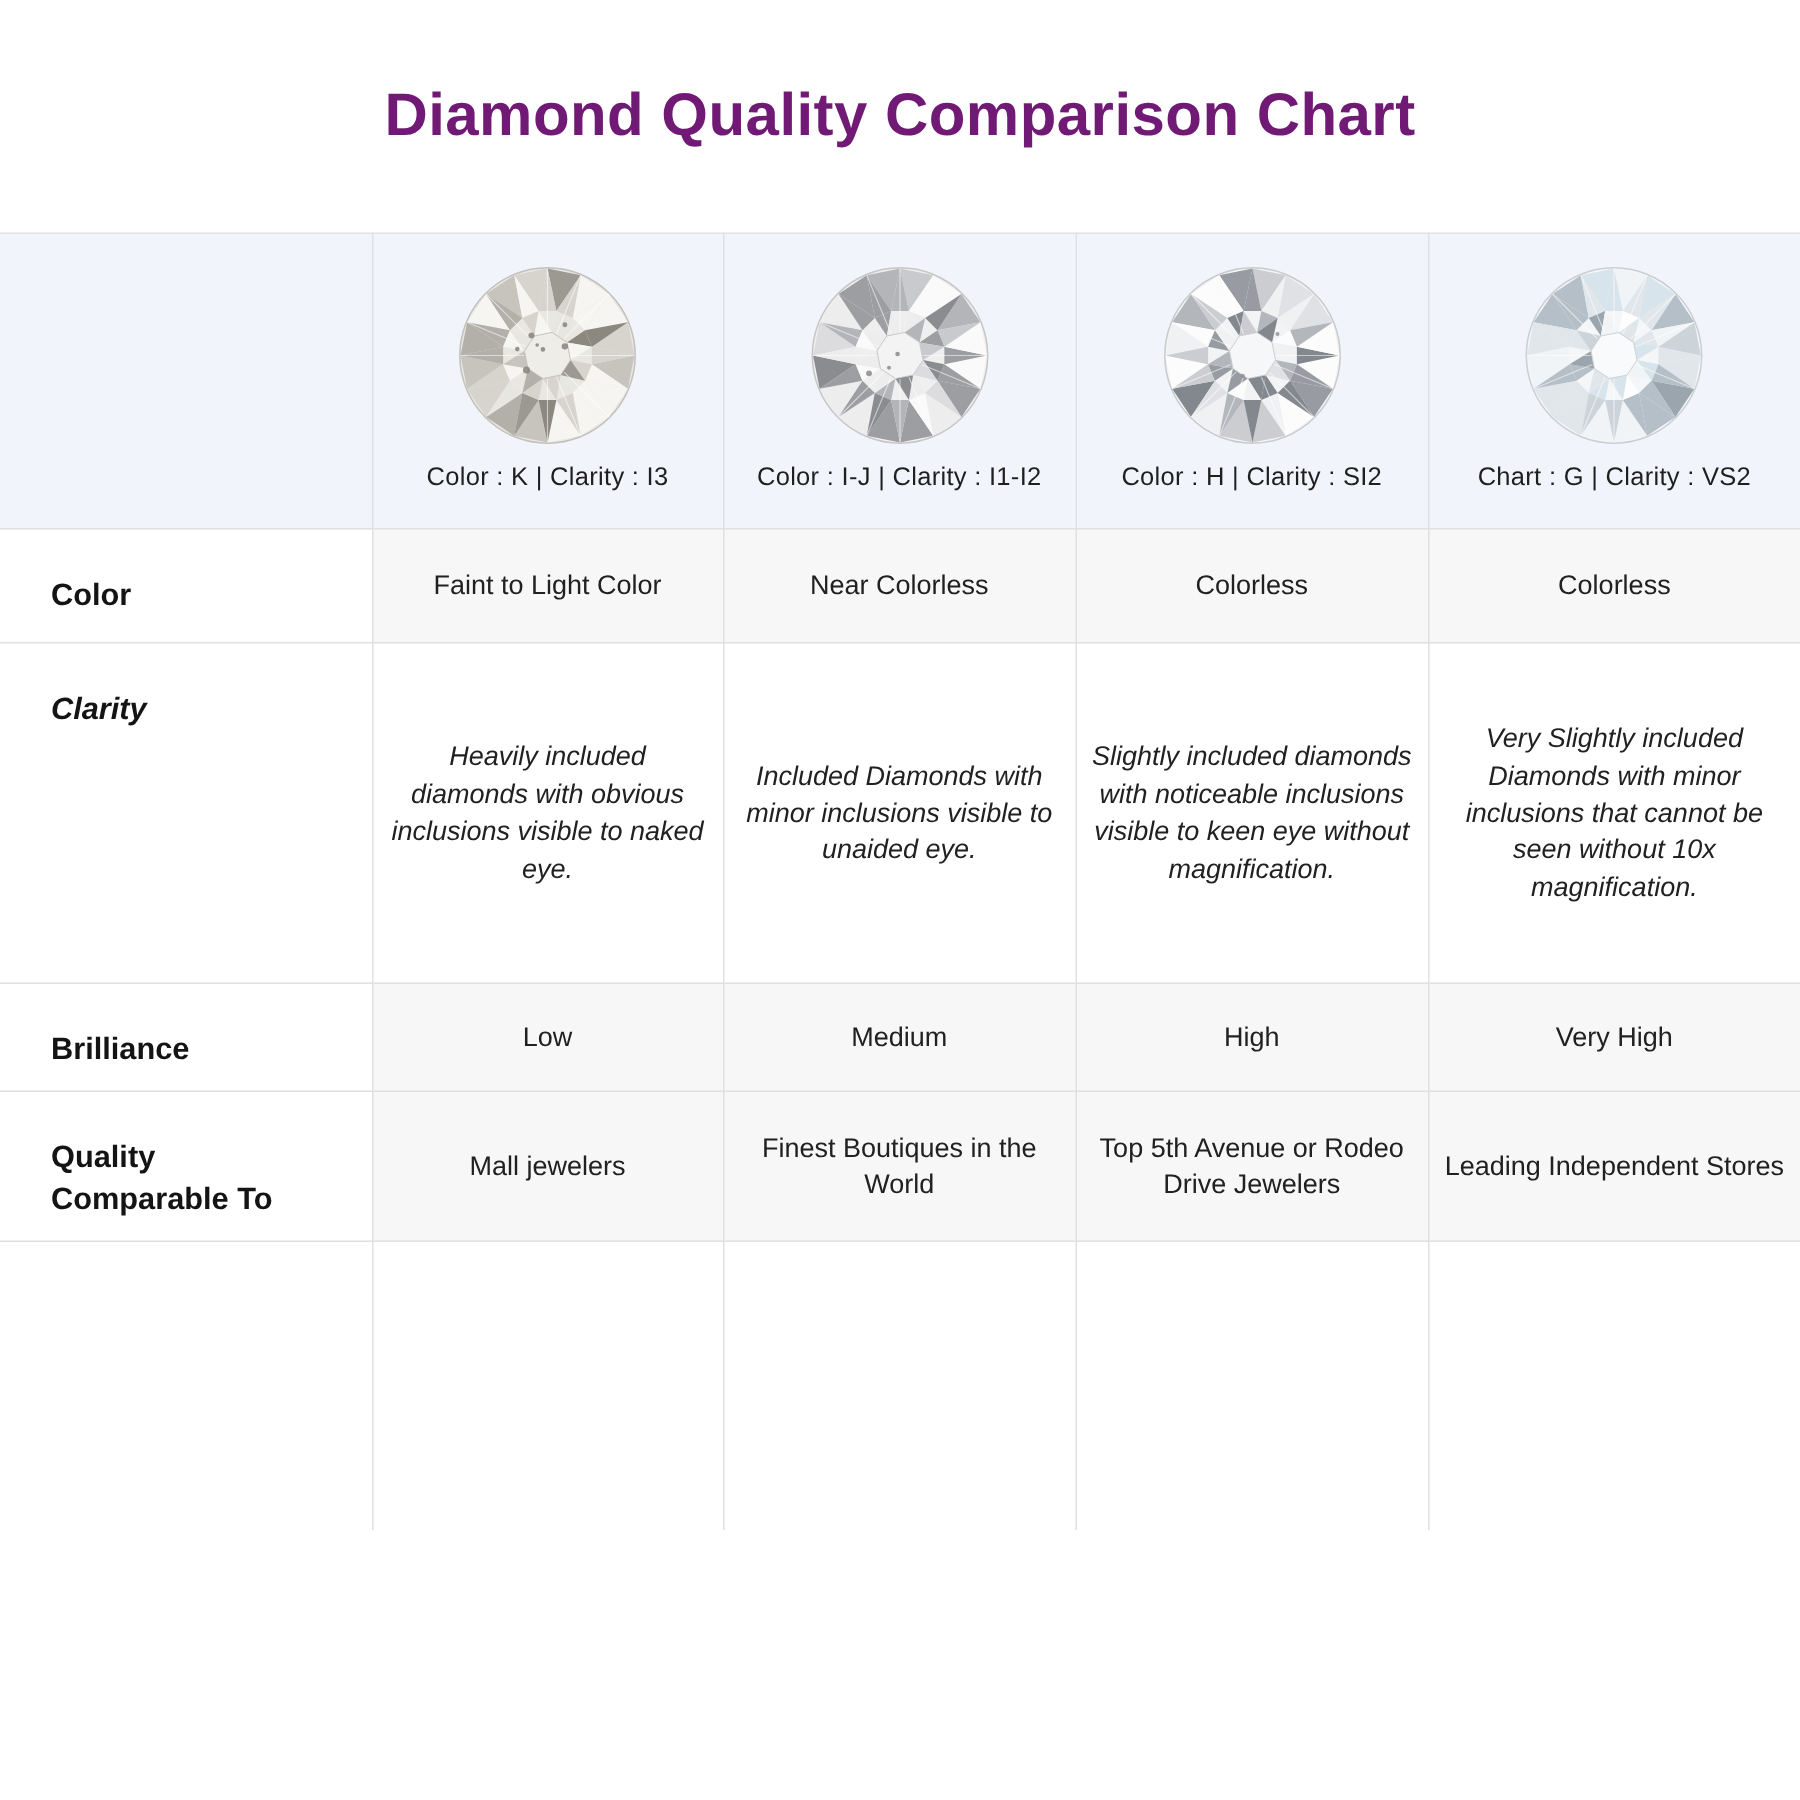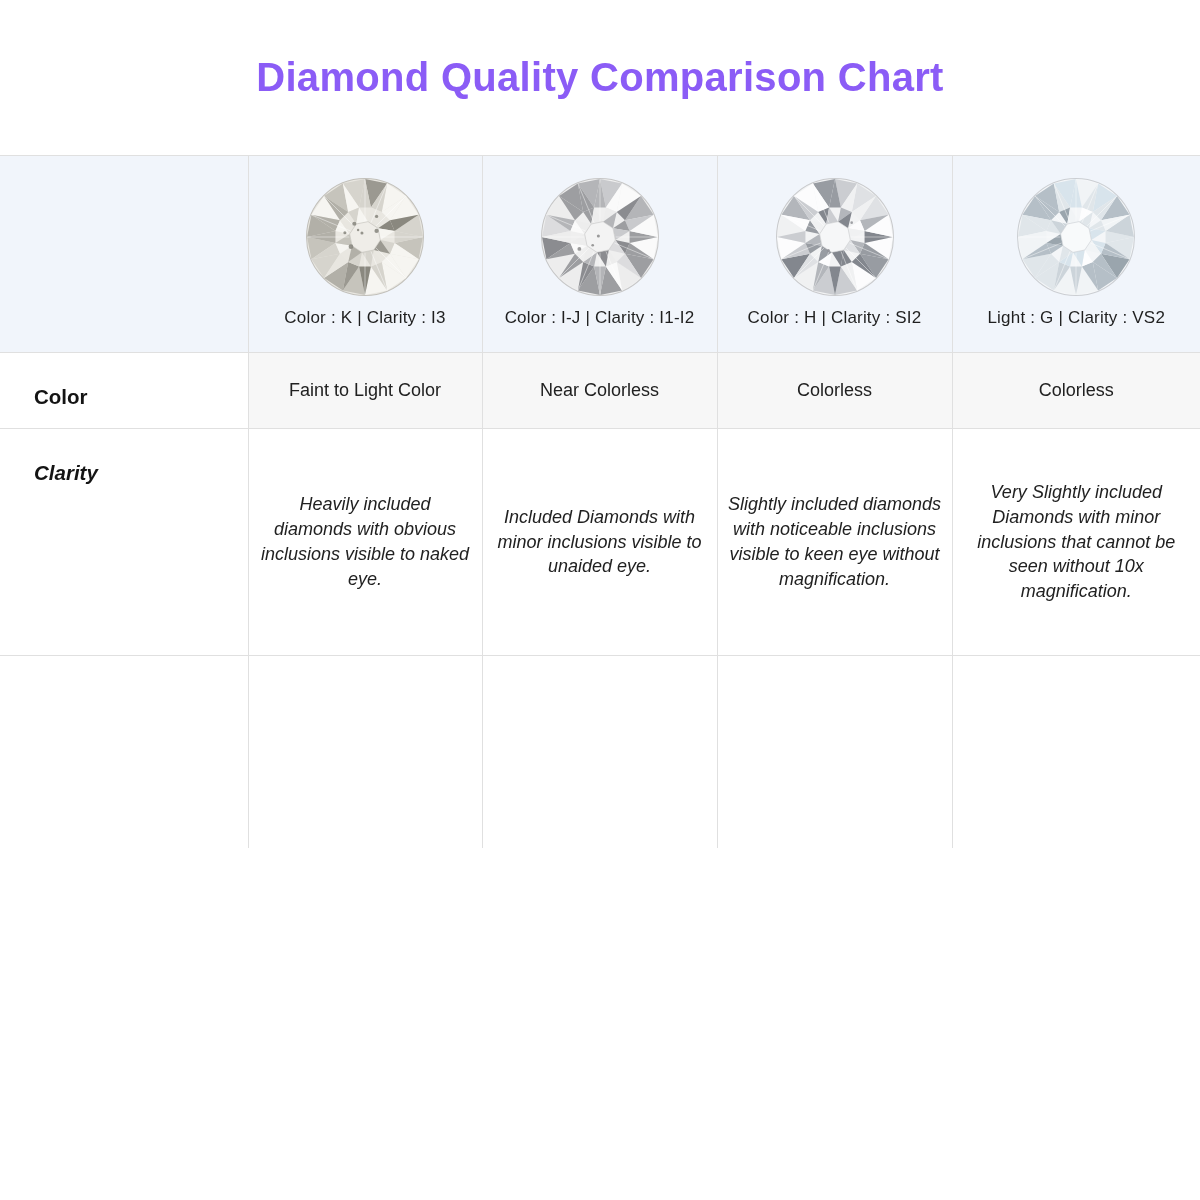--- a/index.html
+++ b/index.html
@@ -6,21 +6,21 @@
   html, body { width: 1200px; height: 1200px; overflow: hidden; background: #ffffff; }
   body { font-family: "Liberation Sans", "DejaVu Sans", sans-serif; color: #1c1c1c; }
 
   .page { width: 1200px; height: 1200px; }
 
   .title-band {
     height: 155px;
     display: flex; align-items: center; justify-content: center;
   }
   .page-title {
-    font-size: 40px; font-weight: 700; color: #8b5cf6; letter-spacing: 0.3px;
+    font-size: 40px; font-weight: 700; color: #701a75; letter-spacing: 0.3px;
   }
 
   table.cmp {
     width: 1200px; border-collapse: collapse; table-layout: fixed;
   }
   td { border-right: 1px solid #e0e0e0; border-bottom: 1px solid #e0e0e0; }
   td:last-child { border-right: none; }
   tr.header-row td { border-top: 1px solid #e0e0e0; }
   tr.empty-row td { border-bottom: none; }
 
@@ -350,43 +350,57 @@
                   <line x1="54.1" y1="74.2" x2="38.2" y2="112.7" stroke="#ffffff" stroke-opacity="0.55" stroke-width="0.8"></line>
                   <line x1="45.8" y1="65.9" x2="7.3" y2="81.8" stroke="#ffffff" stroke-opacity="0.55" stroke-width="0.8"></line>
                   <line x1="44.6" y1="60.0" x2="3.0" y2="60.0" stroke="#ffffff" stroke-opacity="0.55" stroke-width="0.8"></line>
                   <line x1="49.1" y1="49.1" x2="19.7" y2="19.7" stroke="#ffffff" stroke-opacity="0.55" stroke-width="0.8"></line>
                   <line x1="54.1" y1="45.8" x2="38.2" y2="7.3" stroke="#ffffff" stroke-opacity="0.55" stroke-width="0.8"></line>
                   <line x1="60.0" y1="44.6" x2="60.0" y2="3.0" stroke="#ffffff" stroke-opacity="0.55" stroke-width="0.8"></line>
                   <line x1="65.9" y1="45.8" x2="81.8" y2="7.3" stroke="#ffffff" stroke-opacity="0.55" stroke-width="0.8"></line>
                   <line x1="70.9" y1="49.1" x2="100.3" y2="19.7" stroke="#ffffff" stroke-opacity="0.55" stroke-width="0.8"></line>
                   <line x1="74.2" y1="54.1" x2="112.7" y2="38.2" stroke="#ffffff" stroke-opacity="0.55" stroke-width="0.8"></line>
                 </svg></div>
-            <div class="caption">Light : G | Clarity : VS2</div>
+            <div class="caption">Chart : G | Clarity : VS2</div>
           </div>
         </td>
       </tr>
 
       <tr class="r0 stripe">
         <td class="label">Color</td>
         <td class="cell">Faint to Light Color</td>
         <td class="cell">Near Colorless</td>
         <td class="cell">Colorless</td>
         <td class="cell">Colorless</td>
       </tr>
 
       <tr class="r1">
         <td class="label">Clarity</td>
         <td class="cell">Heavily included diamonds with obvious inclusions visible to naked eye.</td>
         <td class="cell">Included Diamonds with minor inclusions visible to unaided eye.</td>
         <td class="cell">Slightly included diamonds with noticeable inclusions visible to keen eye without magnification.</td>
         <td class="cell">Very Slightly included Diamonds with minor inclusions that cannot be seen without 10x magnification.</td>
       </tr>
 
-
-
+      <tr class="r2 stripe">
+        <td class="label">Brilliance</td>
+        <td class="cell">Low</td>
+        <td class="cell">Medium</td>
+        <td class="cell">High</td>
+        <td class="cell">Very High</td>
+      </tr>
+
+
+      <tr class="r4 stripe">
+        <td class="label">Quality Comparable To</td>
+        <td class="cell">Mall jewelers</td>
+        <td class="cell">Finest Boutiques in the World</td>
+        <td class="cell">Top 5th Avenue or Rodeo Drive Jewelers</td>
+        <td class="cell">Leading Independent Stores</td>
+      </tr>
 
       <tr class="empty-row">
         <td class="label"></td>
         <td class="cell"></td>
         <td class="cell"></td>
         <td class="cell"></td>
         <td class="cell"></td>
       </tr>
 
     </tbody>

